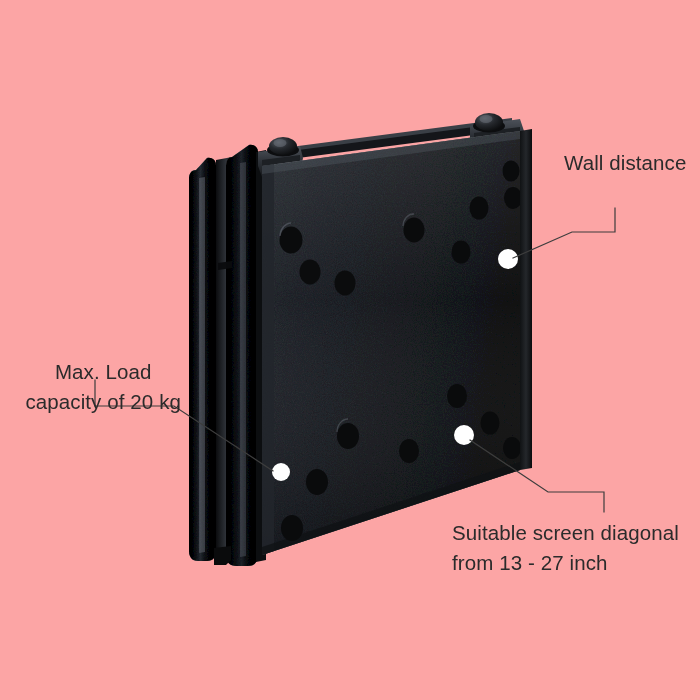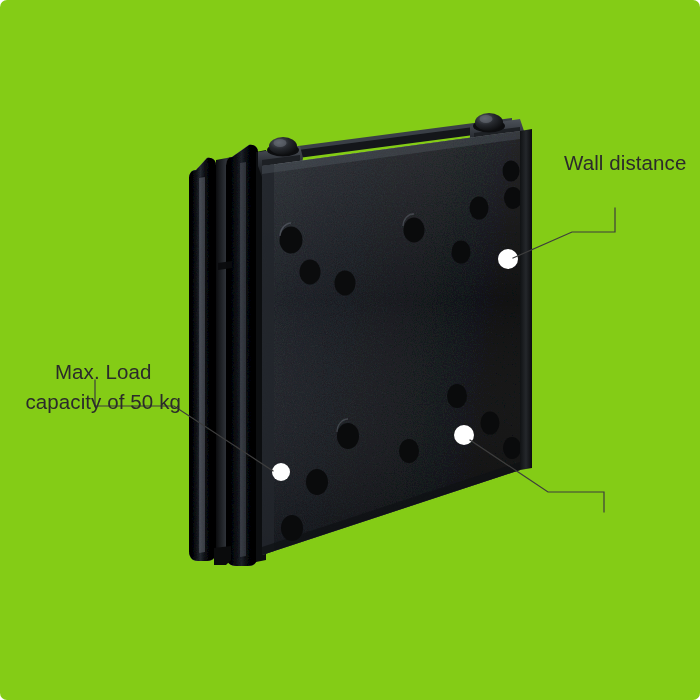--- a/index.html
+++ b/index.html
@@ -4,24 +4,23 @@
 <style>
   html, body {
     margin: 0;
     padding: 0;
     background: #ffffff;
   }
   #stage {
     position: relative;
     width: 700px;
     height: 700px;
-    background: #84cc16;
+    background: #fca5a5;
     overflow: hidden;
     font-family: "Liberation Sans", sans-serif;
-    border-radius: 7px;
   }
   #product-svg {
     position: absolute;
     left: 0;
     top: 0;
     width: 700px;
     height: 700px;
   }
   .callout {
     position: absolute;
@@ -243,17 +242,21 @@
       <path d="M 470,440 L 548,492 L 604,492 L 604,512"></path>
     </g>
   </svg>
 
   <div class="callout" id="callout-wall-distance">
     <span class="callout-line">Wall distance</span>
   </div>
 
   <div class="callout" id="callout-load-capacity">
     <span class="callout-line">Max. Load</span>
-    <span class="callout-line">capacity of 50 kg</span>
+    <span class="callout-line">capacity of 20 kg</span>
   </div>
 
+  <div class="callout" id="callout-screen-diagonal">
+    <span class="callout-line">Suitable screen diagonal</span>
+    <span class="callout-line">from 13 - 27 inch</span>
+  </div>
 
 </div>
 
 </body></html>

